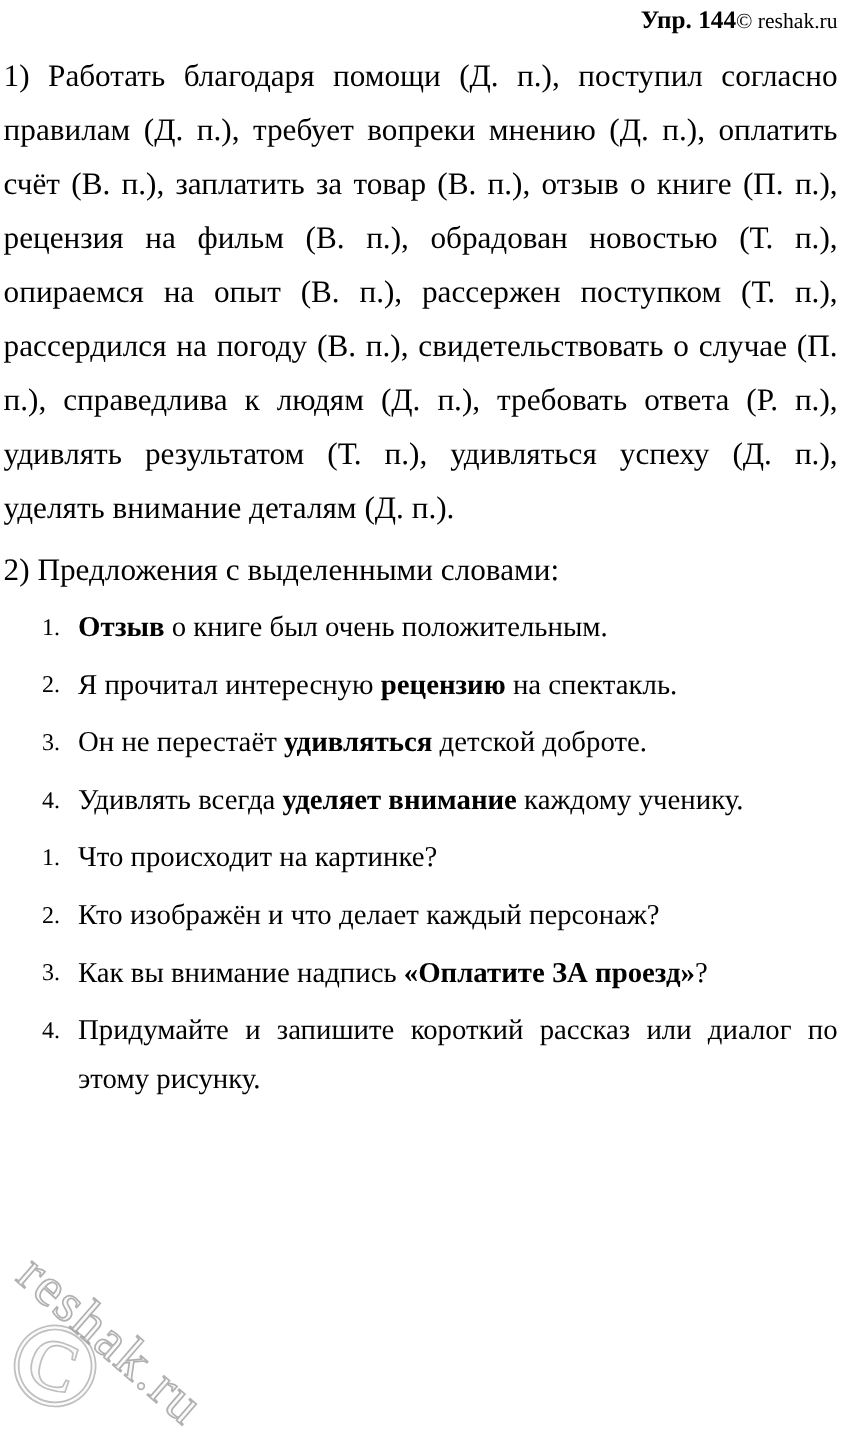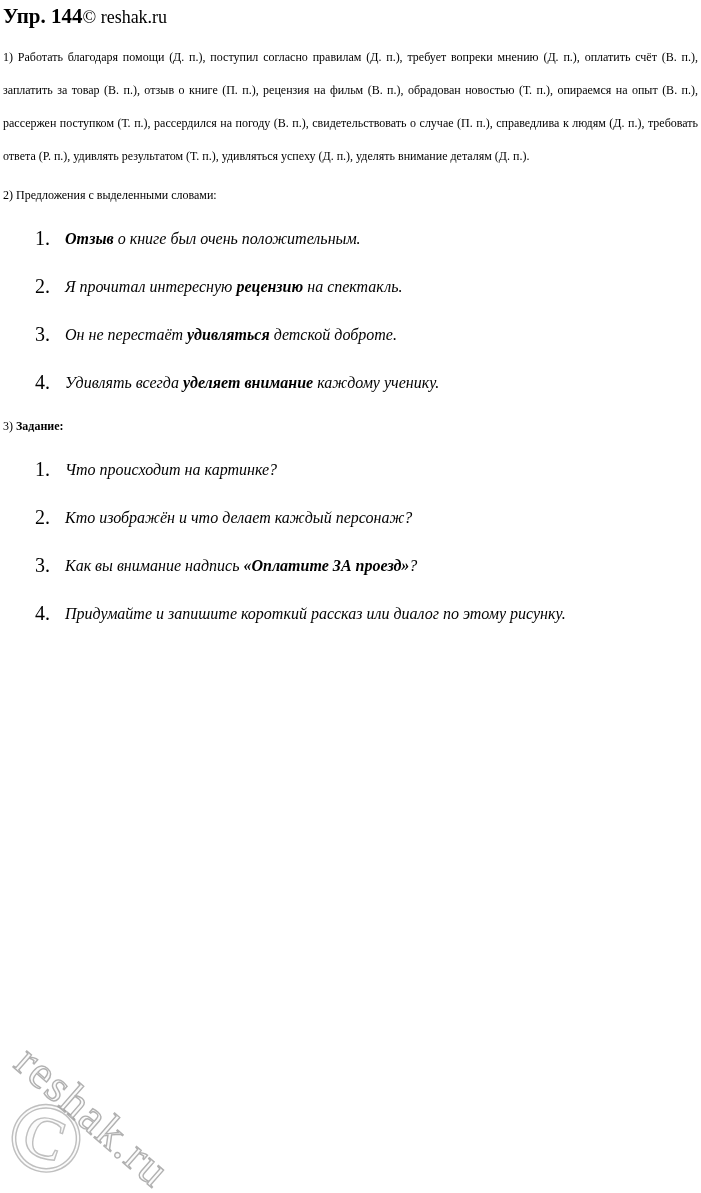--- a/index.html
+++ b/index.html
@@ -10,41 +10,40 @@
     font-family: "Liberation Serif", "DejaVu Serif", serif;
     color: #000;
     position: relative;
   }
   .page {
     position: relative; z-index: 1;
     padding: 2px 3px 0 3px;
     width: 701px;
   }
   .header {
-    display: flex; justify-content: flex-start; align-items: baseline;
+    display: flex; justify-content: flex-end; align-items: baseline;
     margin-bottom: 10px; line-height: 28px;
   }
   .exercise-title { font-weight: bold; font-size: 21px; }
   .copyright { font-size: 18px; }
   .para {
-    font-size: 12px; line-height: 33px;
+    font-size: 26px; line-height: 45px;
     margin: 0 0 6px 0;
   }
   .justify { text-align: justify; }
   .olist { margin: 4px 0 6px 0; padding-left: 32px; }
   .list-item { display: flex; margin-bottom: 7px; }
   .li-num {
     flex: 0 0 30px; width: 30px;
     font-size: 20px; line-height: 41px;
   }
   .li-text {
     flex: 1; display: block;
-    font-size: 16px; line-height: 41px;
+    font-size: 24px; line-height: 41px;
     text-align: justify;
-    font-style: italic;
   }
   .bold { font-weight: bold; }
   
   .watermark { position: absolute; left: 0; top: 0; z-index: 0; width: 701px; height: 1193px; pointer-events: none; }
   .wm-text {
     position: absolute; left: 22px; top: 1032px;
     font-size: 46px; letter-spacing: 2px; line-height: 1;
     transform: rotate(41deg); transform-origin: 0 50%;
     color: rgba(235,235,235,0.18);
     -webkit-text-stroke: 1.4px rgba(158,158,158,0.8);
@@ -89,21 +88,20 @@
     <div class="list-item">
       <span class="li-num">3.</span>
       <span class="li-text"><span>Он не перестаёт </span><span class="bold">удивляться</span><span> детской доброте.</span></span>
     </div>
     <div class="list-item">
       <span class="li-num">4.</span>
       <span class="li-text"><span>Удивлять всегда </span><span class="bold">уделяет внимание</span><span> каждому ученику.</span></span>
     </div>
   </div>
 
-  <p class="para"><span>3) </span><span class="bold">Задание:</span></p>
 
 
   <div class="olist">
     <div class="list-item">
       <span class="li-num">1.</span>
       <span class="li-text"><span>Что происходит на картинке?</span><span class="bold"></span><span></span></span>
     </div>
     <div class="list-item">
       <span class="li-num">2.</span>
       <span class="li-text"><span>Кто изображён и что делает каждый персонаж?</span><span class="bold"></span><span></span></span>

